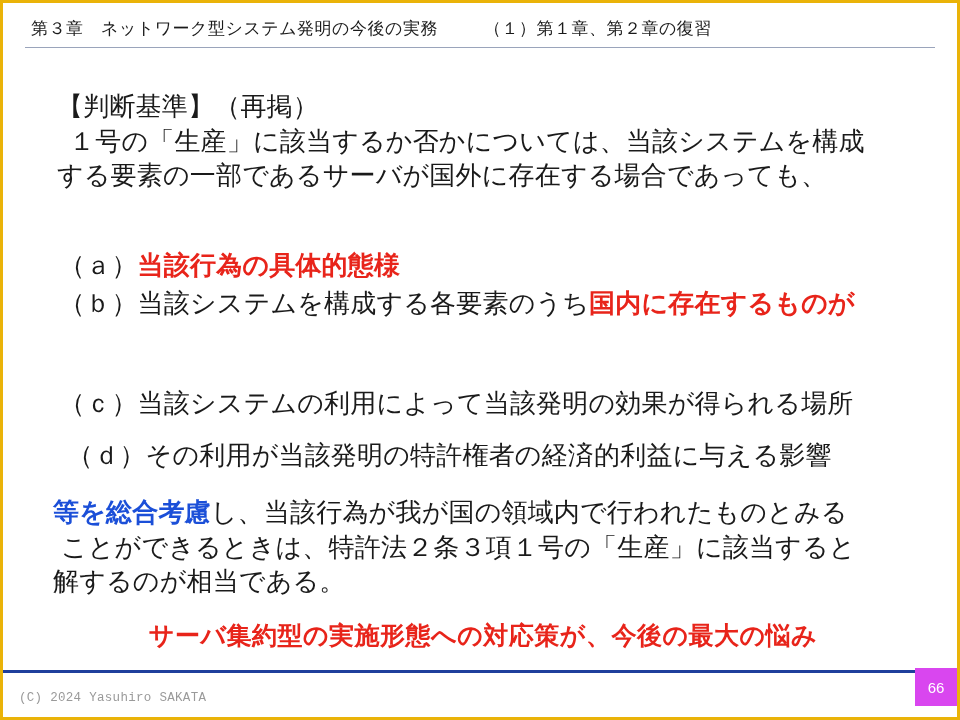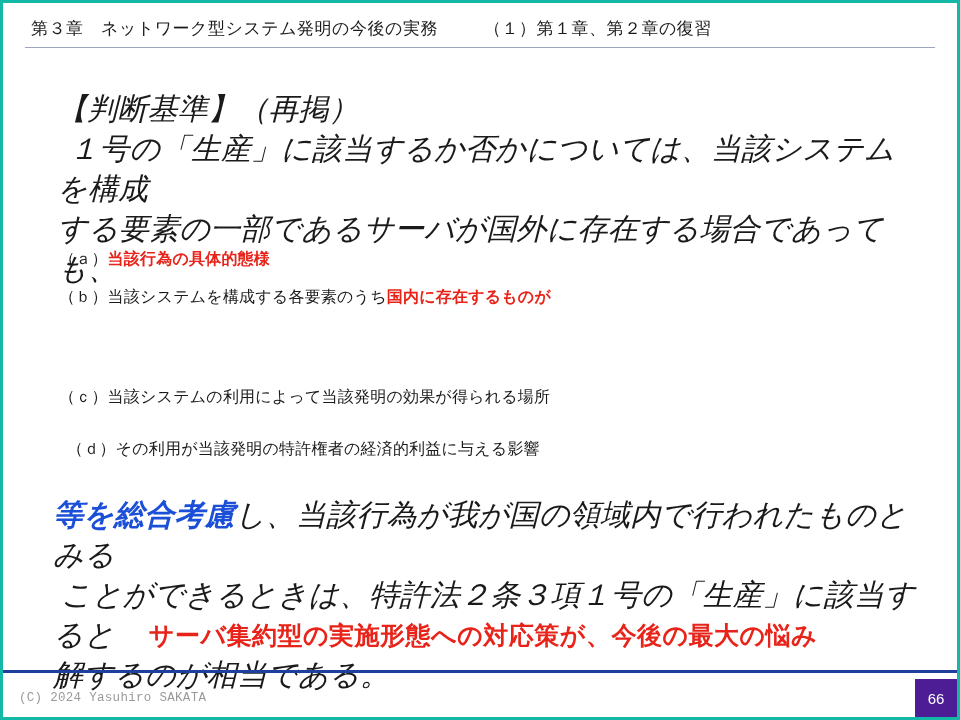--- a/index.html
+++ b/index.html
@@ -11,21 +11,21 @@
     height: 720px;
     background: #ffffff;
     font-family: "Liberation Sans", sans-serif;
     overflow: hidden;
   }
   .slide {
     position: relative;
     width: 960px;
     height: 720px;
     box-sizing: border-box;
-    border: 3px solid #14b8a6;
+    border: 3px solid #eab308;
     background: #ffffff;
   }
   
   .header {
     position: absolute;
     left: 0;
     top: 14px;
     width: 100%;
     height: 40px;
   }
@@ -47,40 +47,39 @@
     background: #9aa4bb;
   }
   
   .content {
     position: absolute;
     left: 0;
     top: 86px;
     width: 960px;
   }
   .para {
-    font-size: 30px;
+    font-size: 26px;
     line-height: 1.33;
     color: #1a1a1a;
     letter-spacing: 0.2px;
-    font-style: italic;
   }
   .p-intro {
     position: absolute;
     left: 54px;
     top: 0;
     width: 860px;
   }
   .p-intro .l1 { display: block; }
   .p-intro .l2 { display: block; }
   .p-intro .l3 { display: block; text-indent: 12px; }
   .p-intro .l4 { display: block; }
 
   .item {
     position: absolute;
-    font-size: 16px;
+    font-size: 26px;
     line-height: 1.3;
     color: #1a1a1a;
     letter-spacing: 0.2px;
     width: 880px;
   }
   .item .label { }
   .red {
     color: #e8241a;
     font-weight: bold;
   }
@@ -133,24 +132,24 @@
     left: 16px;
     bottom: 12px;
     font-family: Liberation Mono, monospace;
     font-size: 12.5px;
     color: #9a9a9a;
     letter-spacing: 0.3px;
   }
   .page-badge {
     position: absolute;
     right: 0;
-    bottom: 0;
+    bottom: 11px;
     width: 42px;
     height: 38px;
-    background: #4c1d95;
+    background: #d946ef;
     color: #ffffff;
     font-size: 15px;
     display: flex;
     align-items: center;
     justify-content: center;
   }
 </style>
 </head>
 <body>
 

